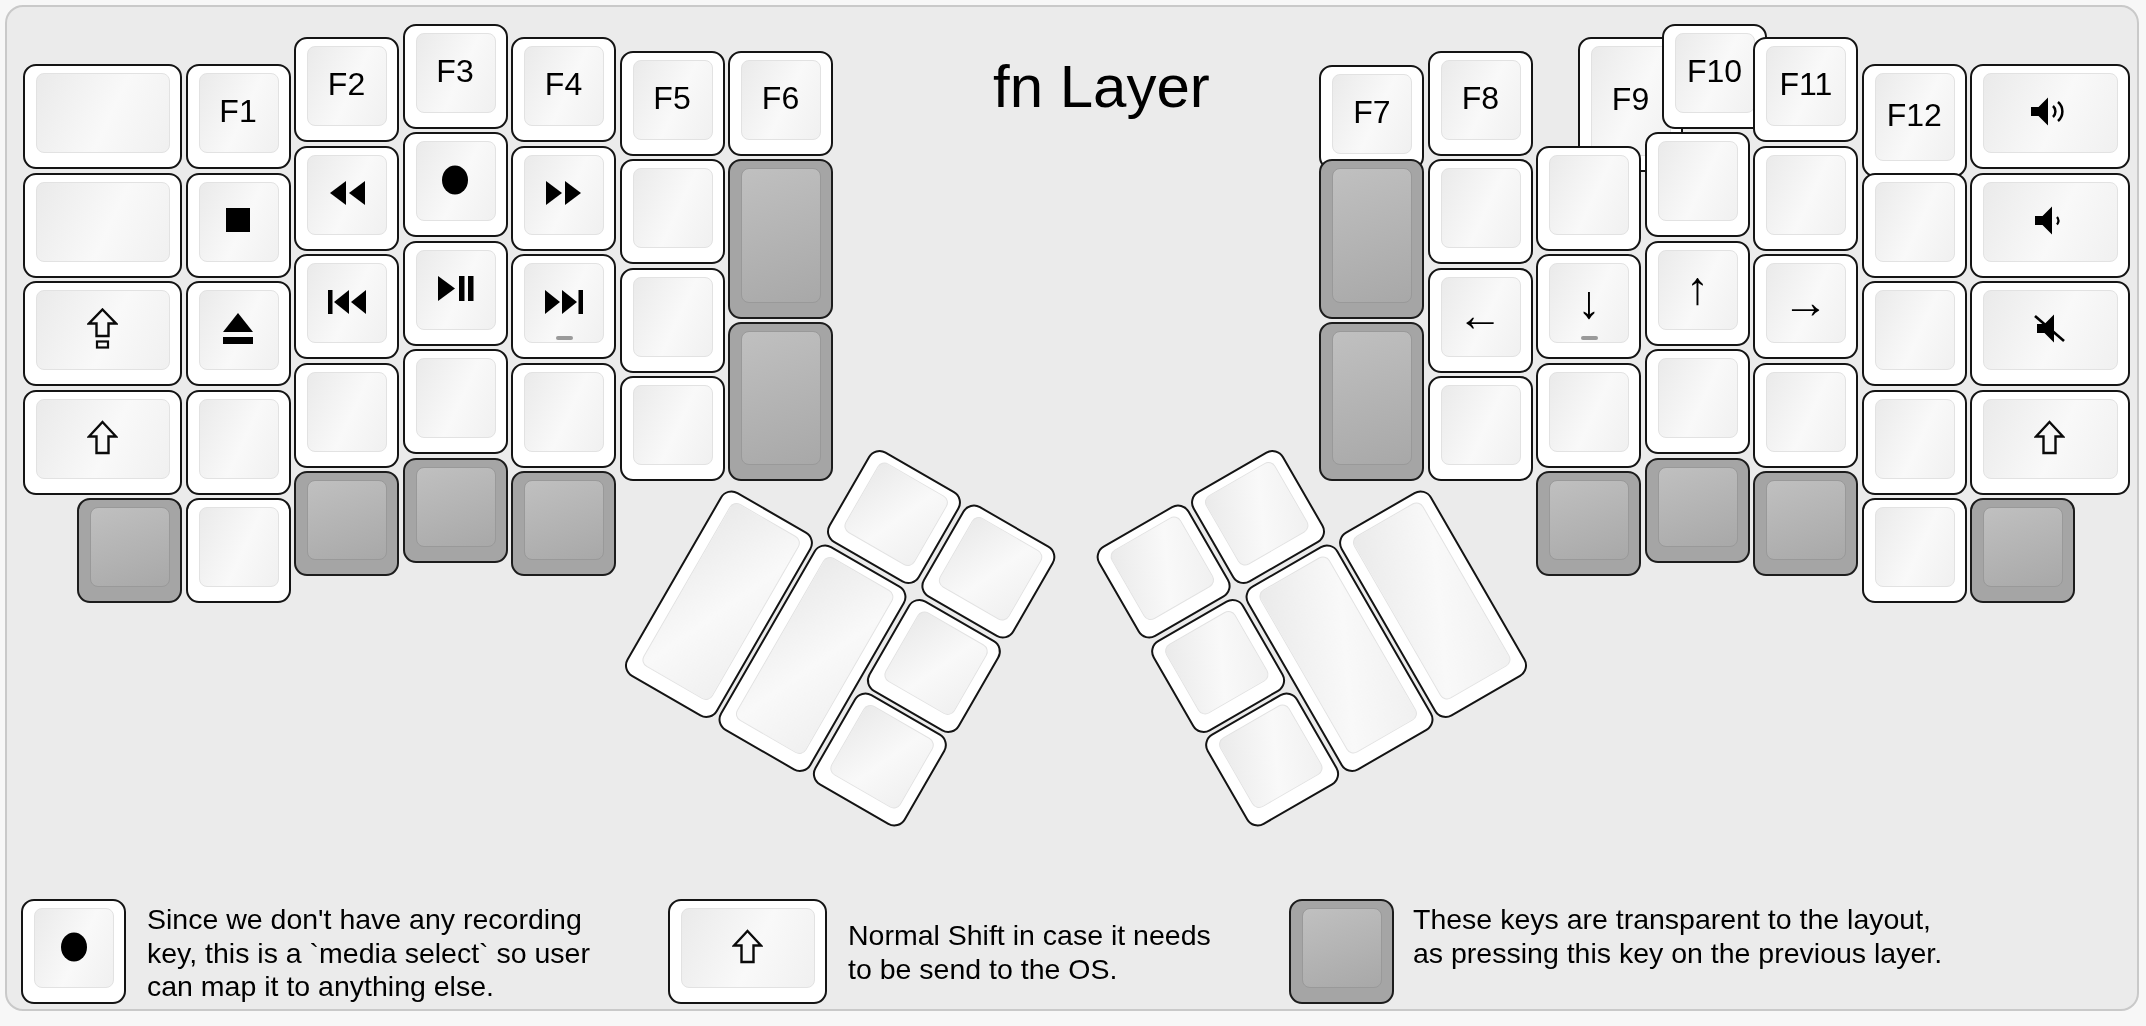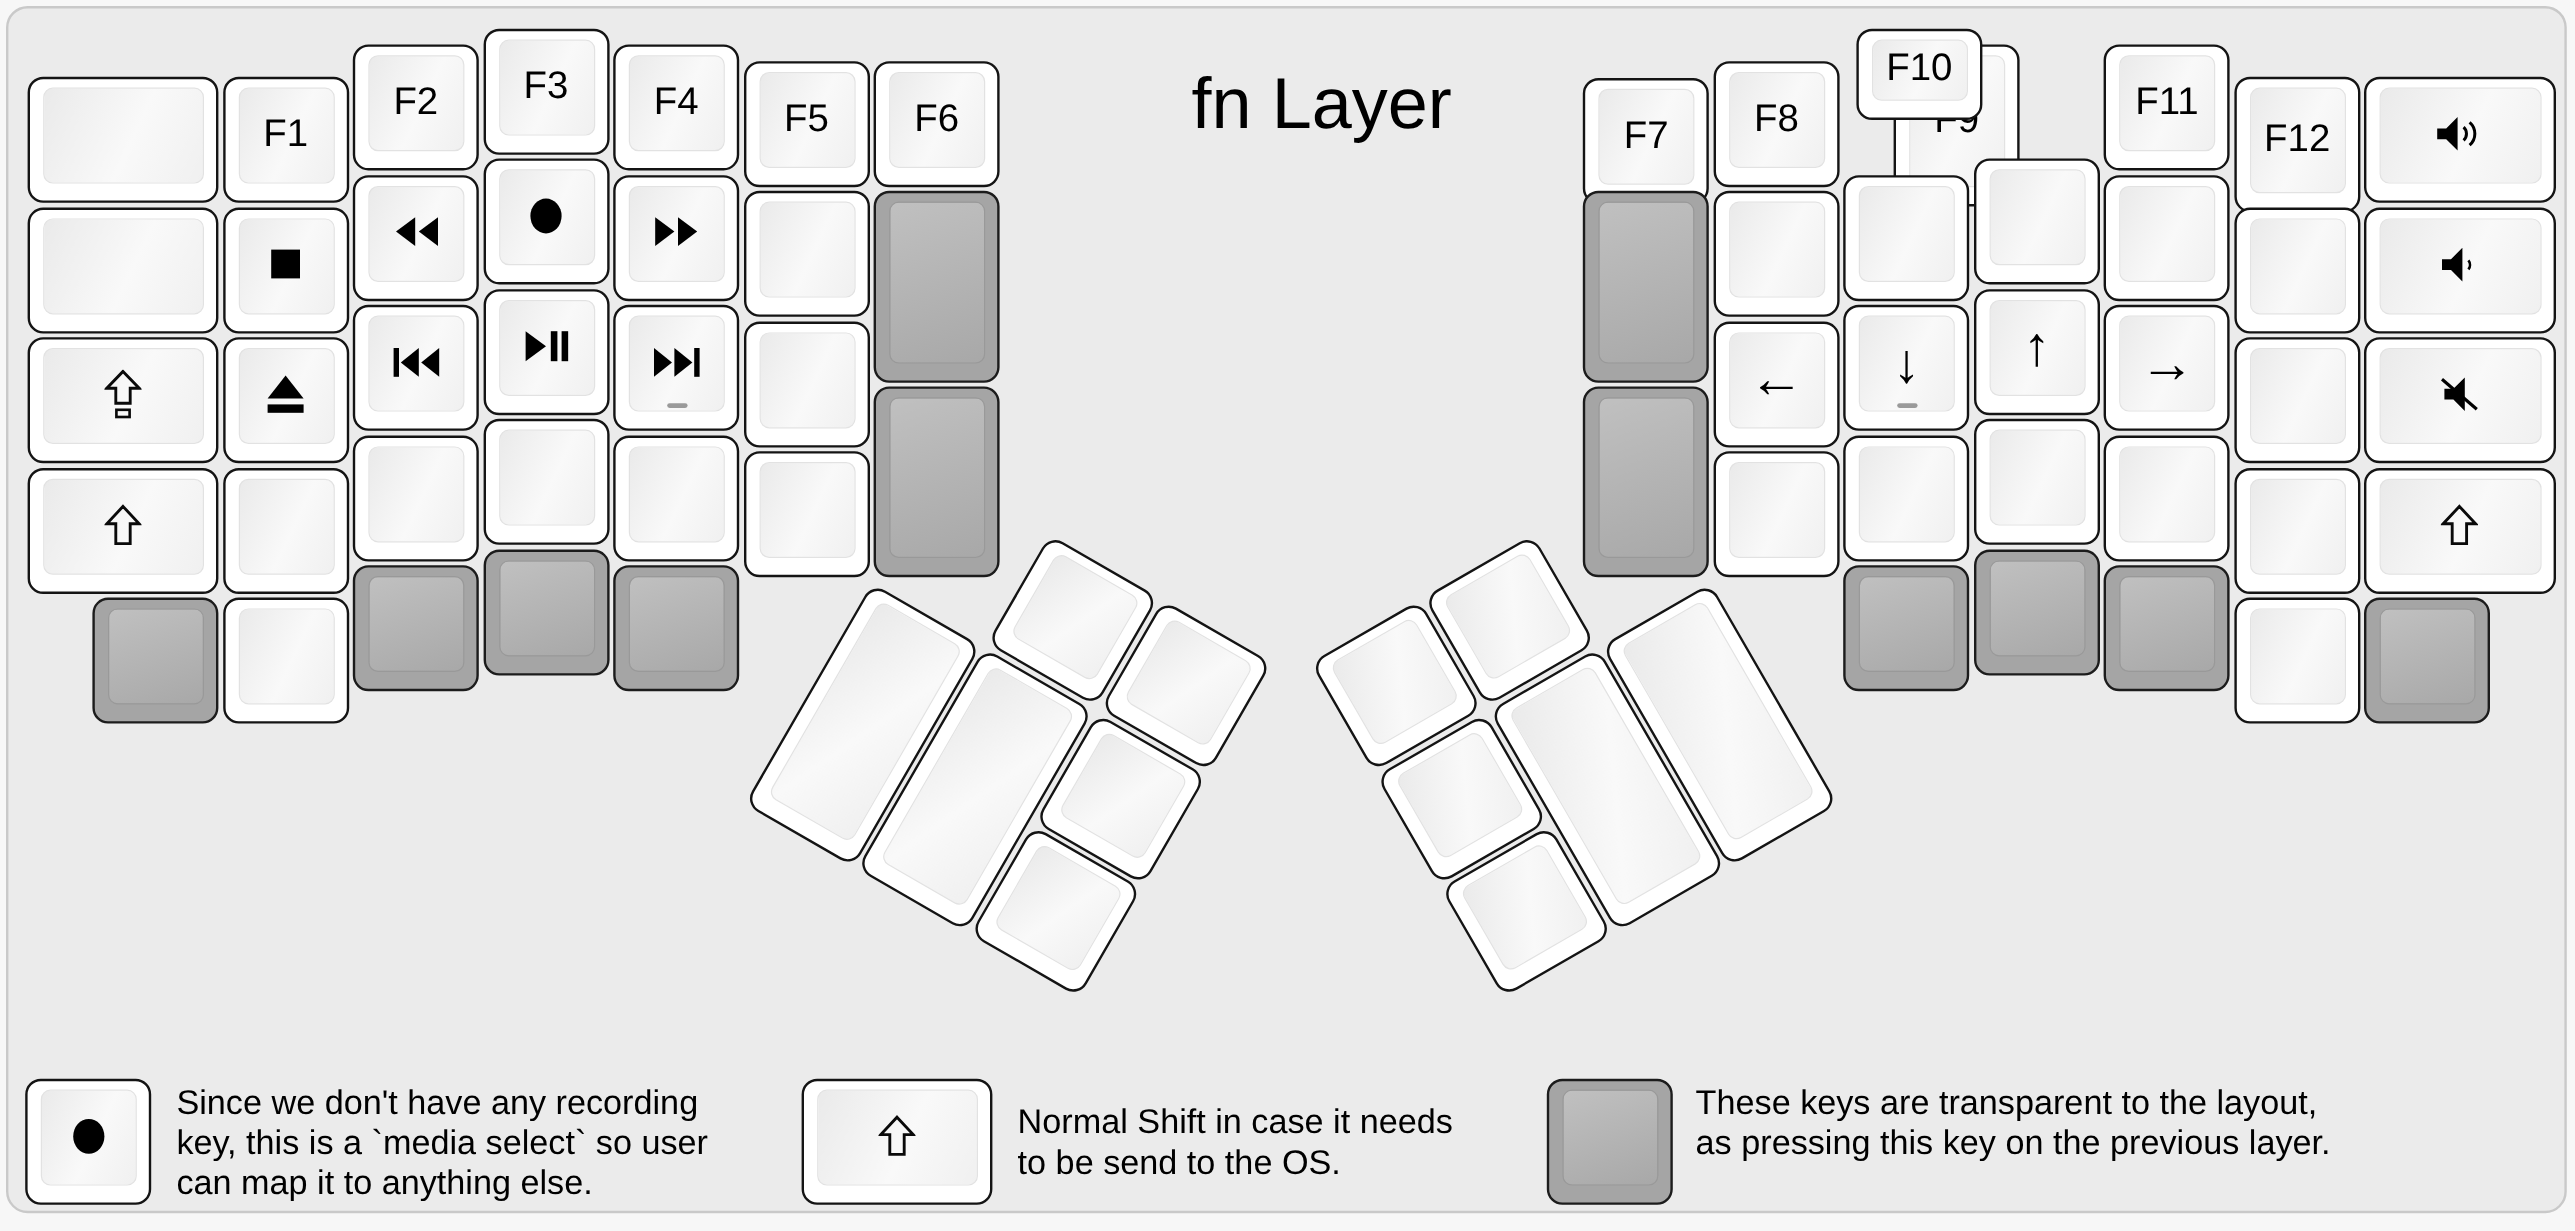--- a/index.html
+++ b/index.html
@@ -286,21 +286,21 @@
       <div class="key white" style="left: 1536.32px; top: 254.312px; width: 105px; height: 105px;">
         <div class="cap"></div>
         <div class="key-content">
           <span class="key-arrow">↓</span>
         </div>
         <div class="homing-bar"></div>
       </div>
       <div class="key white" style="left: 1536.32px; top: 362.812px; width: 105px; height: 105px;">
         <div class="cap"></div>
       </div>
-      <div class="key white" style="left: 1547px; top: 23.75px; width: 105px; height: 76px;">
+      <div class="key white" style="left: 1662px; top: 23.75px; width: 105px; height: 105px;">
         <div class="cap"></div>
         <div class="key-content">
           <span class="key-label">F10</span>
         </div>
       </div>
       <div class="key white" style="left: 1644.82px; top: 132.25px; width: 105px; height: 105px;">
         <div class="cap"></div>
       </div>
       <div class="key white" style="left: 1644.82px; top: 240.75px; width: 105px; height: 105px;">
         <div class="cap"></div>

